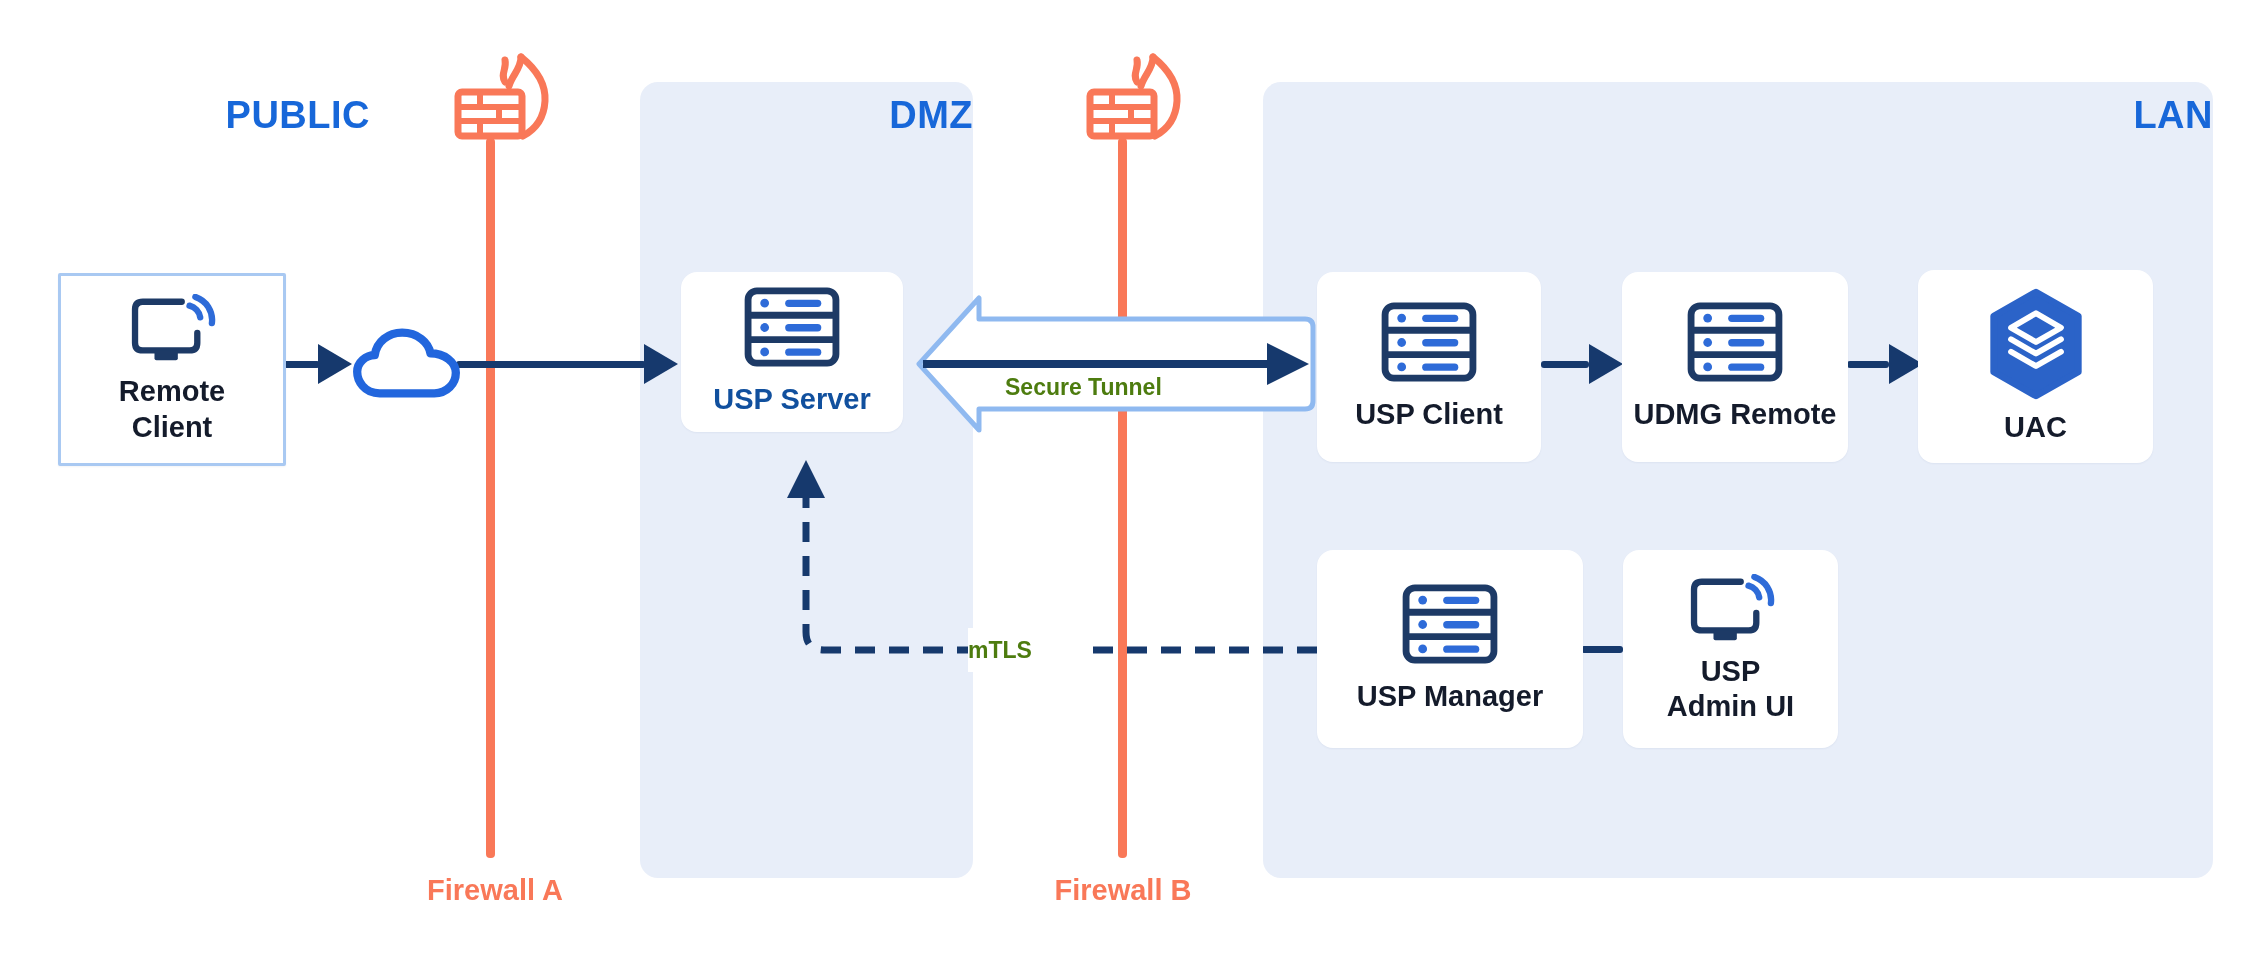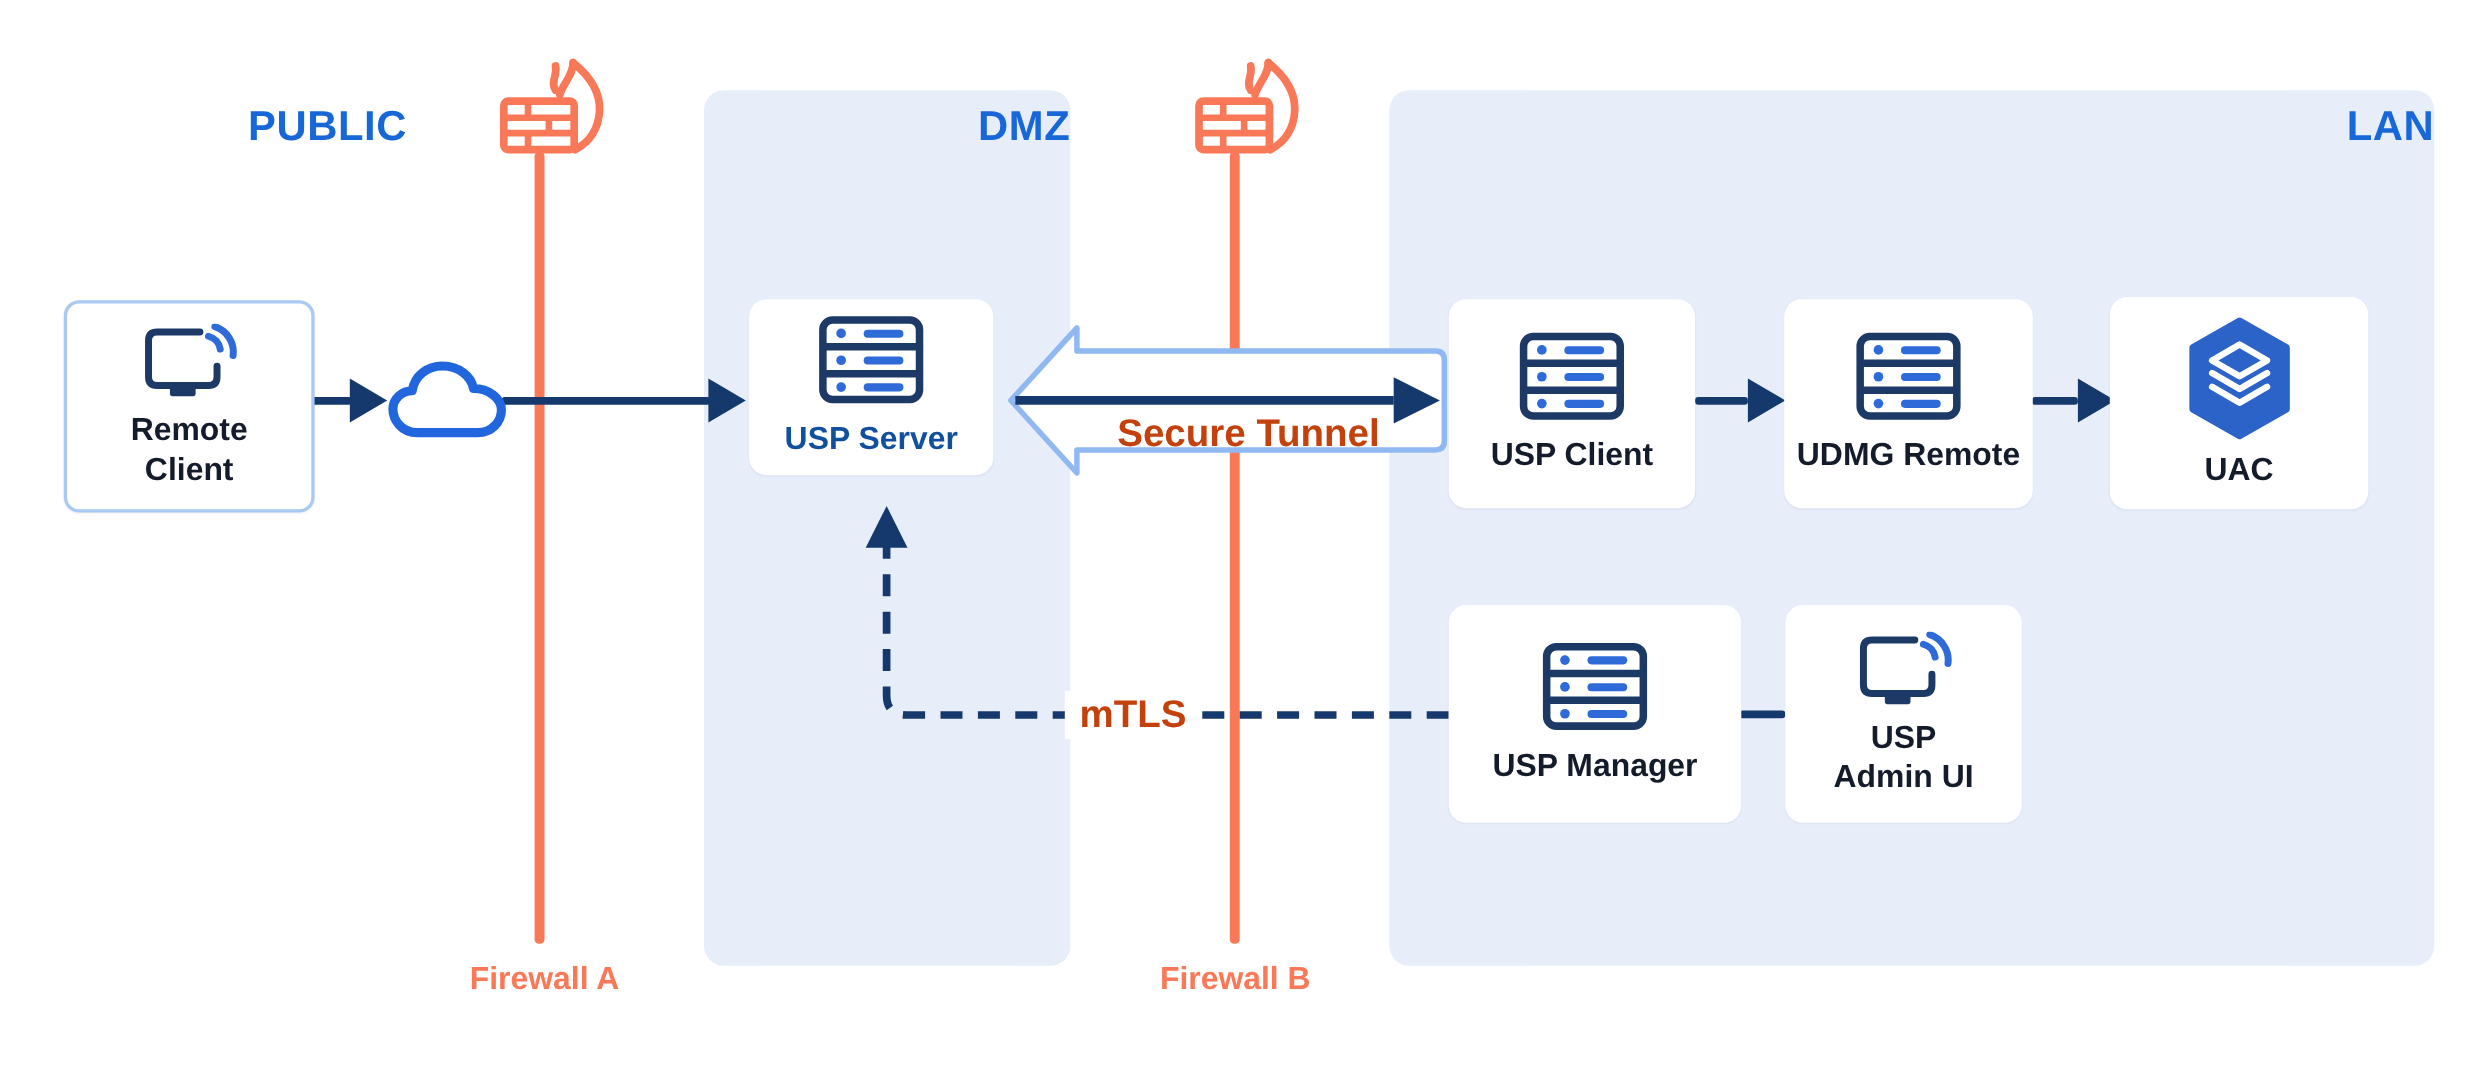--- a/index.html
+++ b/index.html
@@ -30,21 +30,21 @@
     position:absolute;width:0;height:0;
     border-top:20px solid transparent;border-bottom:20px solid transparent;
     border-left:34px solid #16396D;
   }
   .head-left{
     position:absolute;width:0;height:0;
     border-top:20px solid transparent;border-bottom:20px solid transparent;
     border-right:34px solid #16396D;
   }
   .conn-label{
-    position:absolute;text-align:center;font-size:35px;font-weight:700;color:#c2410c;
+    position:absolute;text-align:left;font-size:23px;font-weight:700;color:#4d7c0f;
   }
   #mtls-label{background:#ffffff;line-height:44px;}
   svg{display:block;}
   .abs{position:absolute;}
 </style>
 </head>
 <body>
 
 <div id="canvas">
 
@@ -131,21 +131,21 @@
     <path d="M 4 72 L 64 6 L 64 27 H 390 Q 398 27 398 35 V 109 Q 398 117 390 117 H 64 L 64 138 Z" fill="#ffffff" stroke="#8FB9F0" stroke-width="5" stroke-linejoin="round"></path>
     <line x1="8" y1="72" x2="352" y2="72" stroke="#16396D" stroke-width="8"></line>
     <polygon points="352,51 352,93 394,72" fill="#16396D"></polygon>
   </svg>
   <div class="conn-label" style="left:1005px;top:374px;width:260px">Secure Tunnel</div>
 
   <svg class="abs" style="left:350px;top:321px" width="114" height="84">
       <use href="#sym-cloud"></use>
     </svg>
 
-  <div class="node" style="left:58px;top:273px;width:222px;height:187px;border:3px solid #A9C9F2;border-radius:14px;gap:8px">
+  <div class="node" style="left:58px;top:273px;width:222px;height:187px;border:3px solid #A9C9F2;border-radius:2px;gap:8px">
     <svg width="94" height="72">
         <use href="#sym-monitor"></use>
       </svg>
     <div class="node-label">
       <div>Remote</div>
       <div>Client</div>
     </div>
   </div>
 
   <div class="node" style="left:681px;top:272px;width:222px;height:160px">

